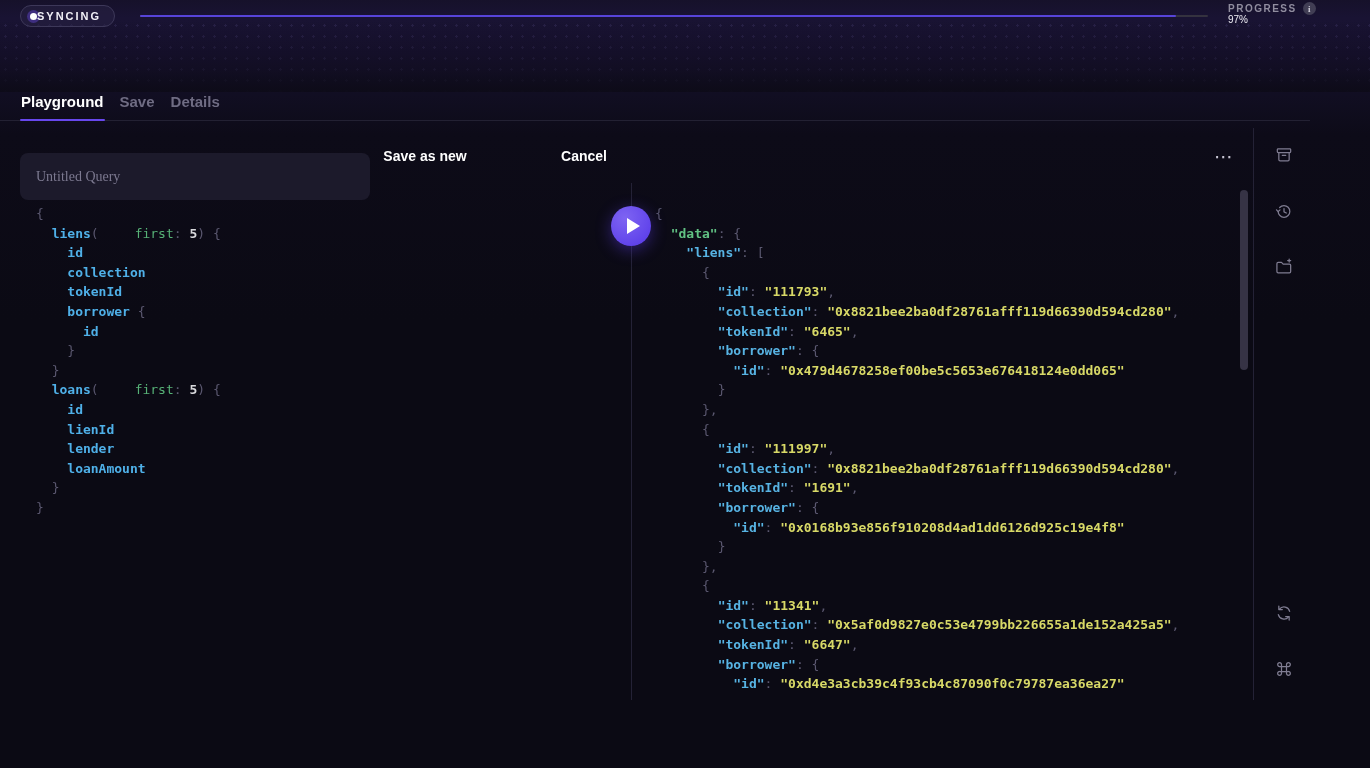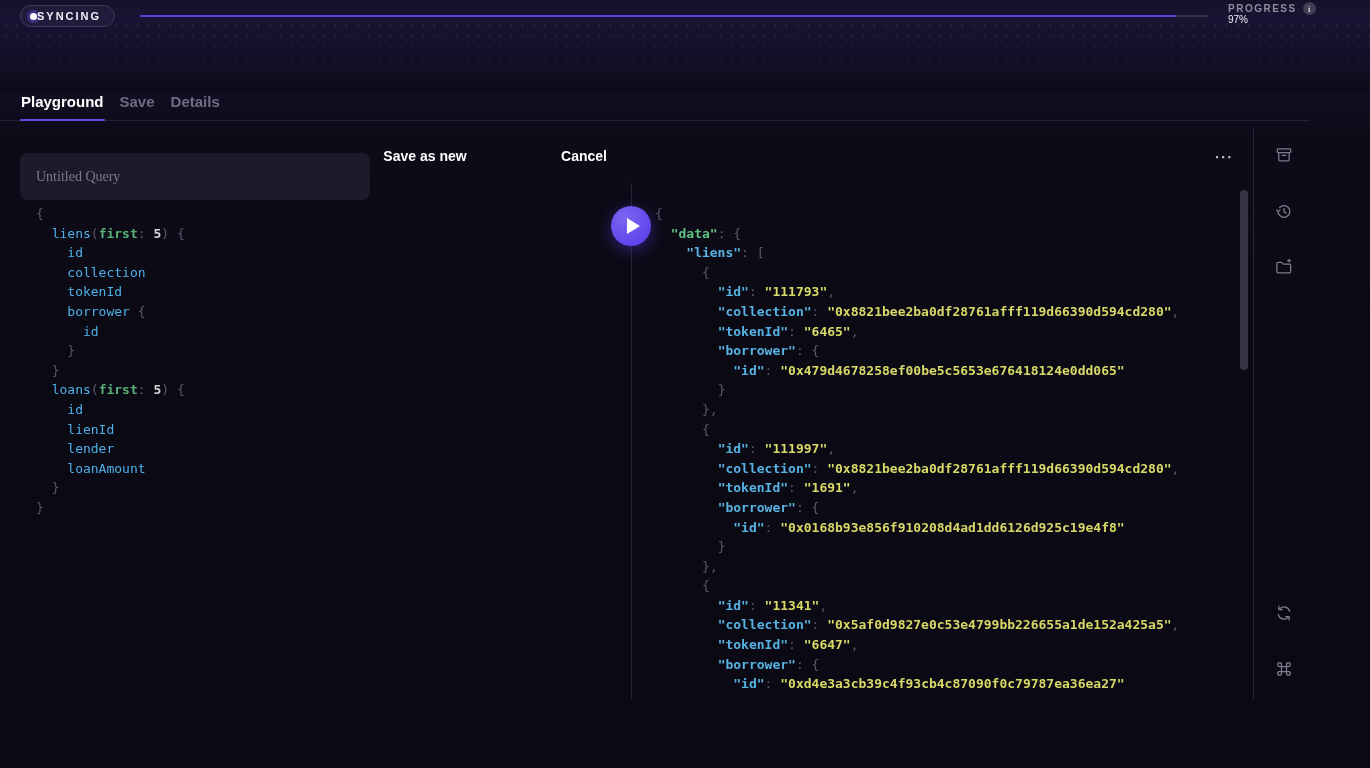--- a/index.html
+++ b/index.html
@@ -45,22 +45,22 @@
   
   .pane-divider{position:absolute;left:631px;top:183px;width:1px;height:517px;background:#242236;z-index:1;}
   .rail-divider{position:absolute;left:1253px;top:128px;width:1px;height:572px;background:#242236;z-index:1;}
   .editor-pane{position:absolute;left:20px;top:183px;width:610px;height:517px;overflow:hidden;z-index:1;}
   .results-pane{position:absolute;left:632px;top:183px;width:607px;height:517px;overflow:hidden;z-index:1;}
   .code{font-family:"DejaVu Sans Mono",monospace;font-size:13px;line-height:19.6px;white-space:pre;}
   .editor-pane .code{padding:21px 0 0 16px;}
   .results-pane .code{padding:21px 0 0 23px;}
   .tk-p{color:#5b5870;}
   .tk-w{color:#5b5870;}
-  .tk-f{color:#4fb0e8;font-weight:normal;}
-  .tk-a{color:#57b277;font-weight:bold;}
+  .tk-f{color:#4fb0e8;font-weight:bold;}
+  .tk-a{color:#57b277;font-weight:normal;margin-left:36px;}
   .tk-n{color:#d8d8dc;font-weight:bold;}
   .tk-k{color:#57b3e3;font-weight:bold;}
   .tk-kd{color:#61c183;font-weight:bold;}
   .tk-s{color:#d8d967;font-weight:bold;}
 
   .play-btn{position:absolute;left:611px;top:206px;width:40px;height:40px;z-index:3;border-radius:50%;cursor:pointer;
     background:radial-gradient(circle at 35% 30%,#7e64f2,#5537e8);display:flex;align-items:center;justify-content:center;
     box-shadow:0 4px 16px rgba(90,60,230,0.45);}
   .play-icon{width:0;height:0;border-left:13px solid #ffffff;border-top:8px solid transparent;border-bottom:8px solid transparent;margin-left:4px;}
 

